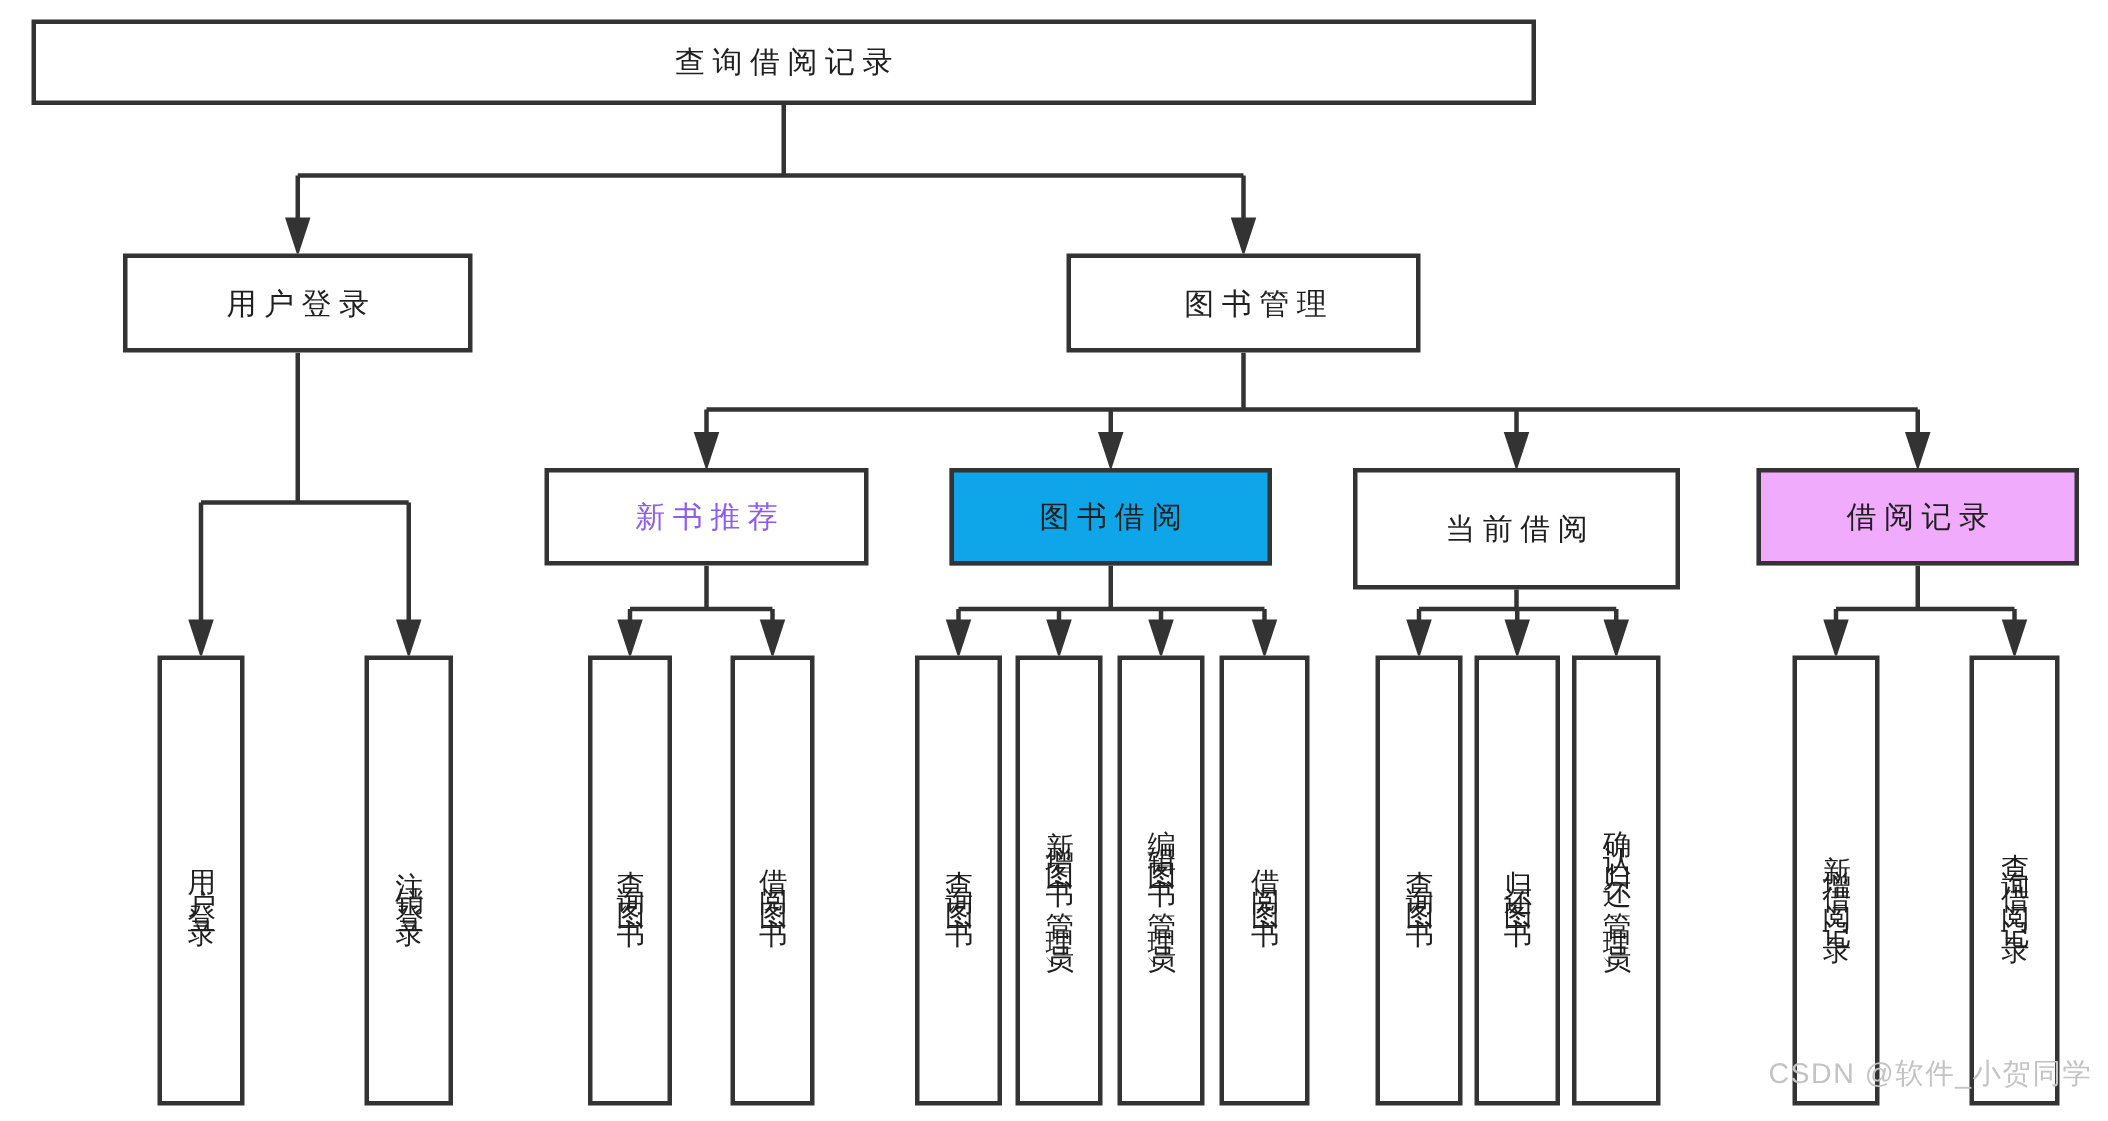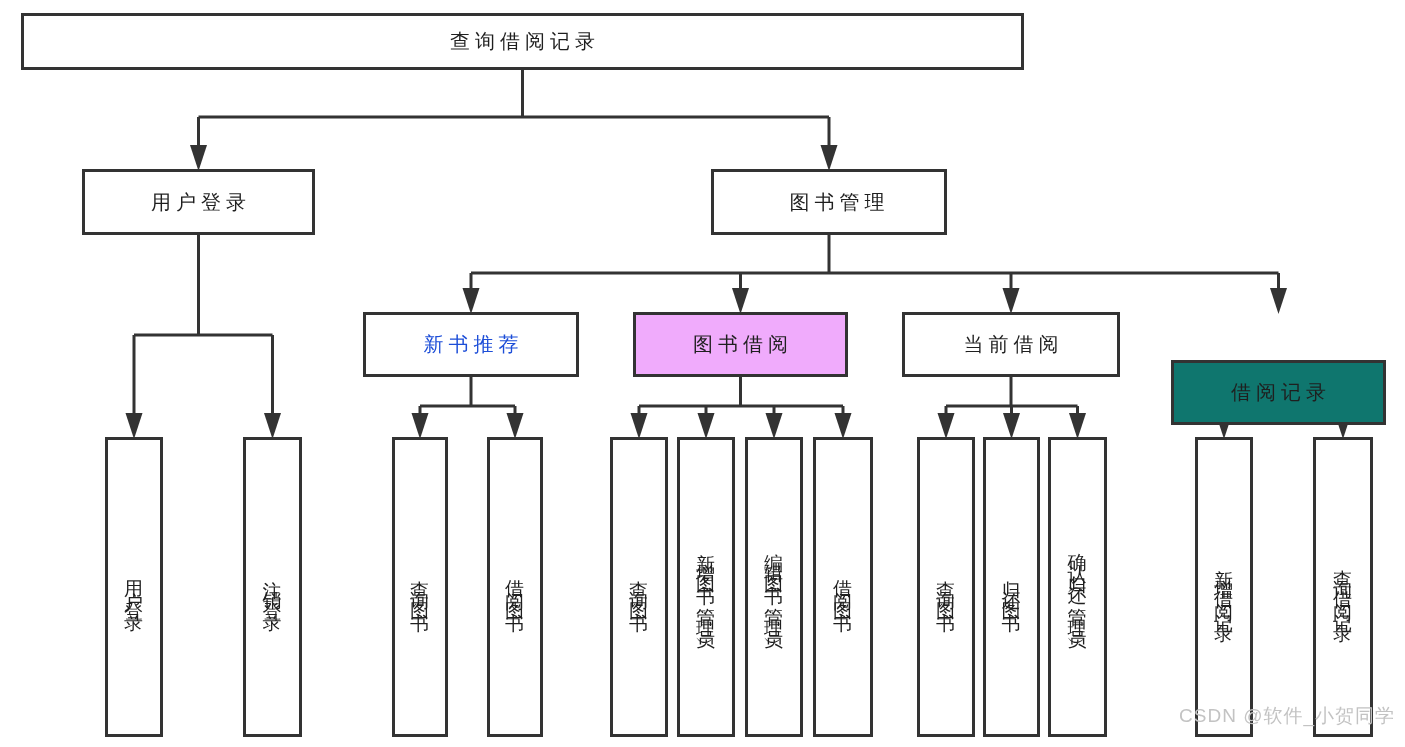--- a/index.html
+++ b/index.html
@@ -115,30 +115,30 @@
   <div id="nodes">
       <div class="node h-node" style="left: 21px; top: 13px; width: 1003px; height: 57px; border-color: rgb(51, 51, 51); background: rgb(255, 255, 255); color: rgb(31, 31, 31);">
         <span>查询借阅记录</span>
       </div>
       <div class="node h-node" style="left: 82px; top: 169px; width: 233px; height: 66px; border-color: rgb(51, 51, 51); background: rgb(255, 255, 255); color: rgb(31, 31, 31);">
         <span>用户登录</span>
       </div>
       <div class="node h-node" style="left: 711px; top: 169px; width: 236px; height: 66px; border-color: rgb(51, 51, 51); background: rgb(255, 255, 255); color: rgb(31, 31, 31); padding-left: 16px;">
         <span>图书管理</span>
       </div>
-      <div class="node h-node" style="left: 363px; top: 312px; width: 216px; height: 65px; border-color: rgb(51, 51, 51); background: rgb(255, 255, 255); color: #1d4ed8;">
+      <div class="node h-node" style="left: 363px; top: 312px; width: 216px; height: 65px; border-color: rgb(51, 51, 51); background: rgb(255, 255, 255); color: #8b5cf6;">
         <span>新书推荐</span>
       </div>
-      <div class="node h-node" style="left: 633px; top: 312px; width: 215px; height: 65px; border-color: rgb(51, 51, 51); background: #f0abfc; color: rgb(31, 31, 31);">
+      <div class="node h-node" style="left: 633px; top: 312px; width: 215px; height: 65px; border-color: rgb(51, 51, 51); background: #0ea5e9; color: rgb(31, 31, 31);">
         <span>图书借阅</span>
       </div>
-      <div class="node h-node" style="left: 902px; top: 312px; width: 218px; height: 65px; border-color: rgb(51, 51, 51); background: rgb(255, 255, 255); color: rgb(31, 31, 31);">
+      <div class="node h-node" style="left: 902px; top: 312px; width: 218px; height: 81px; border-color: rgb(51, 51, 51); background: rgb(255, 255, 255); color: rgb(31, 31, 31);">
         <span>当前借阅</span>
       </div>
-      <div class="node h-node" style="left: 1171px; top: 312px; width: 215px; height: 65px; border-color: rgb(51, 51, 51); background: #0f766e; color: rgb(31, 31, 31); margin-top: 48px;">
+      <div class="node h-node" style="left: 1171px; top: 312px; width: 215px; height: 65px; border-color: rgb(51, 51, 51); background: #f0abfc; color: rgb(31, 31, 31);">
         <span>借阅记录</span>
       </div>
       <div class="node v-node" style="left: 105px; top: 437px; width: 58px; height: 300px; border-color: rgb(51, 51, 51); background: rgb(255, 255, 255); color: rgb(31, 31, 31);">
         <span>用户登录</span>
       </div>
       <div class="node v-node" style="left: 243px; top: 437px; width: 59px; height: 300px; border-color: rgb(51, 51, 51); background: rgb(255, 255, 255); color: rgb(31, 31, 31);">
         <span>注销登录</span>
       </div>
       <div class="node v-node" style="left: 392px; top: 437px; width: 56px; height: 300px; border-color: rgb(51, 51, 51); background: rgb(255, 255, 255); color: rgb(31, 31, 31);">
         <span>查询图书</span>

